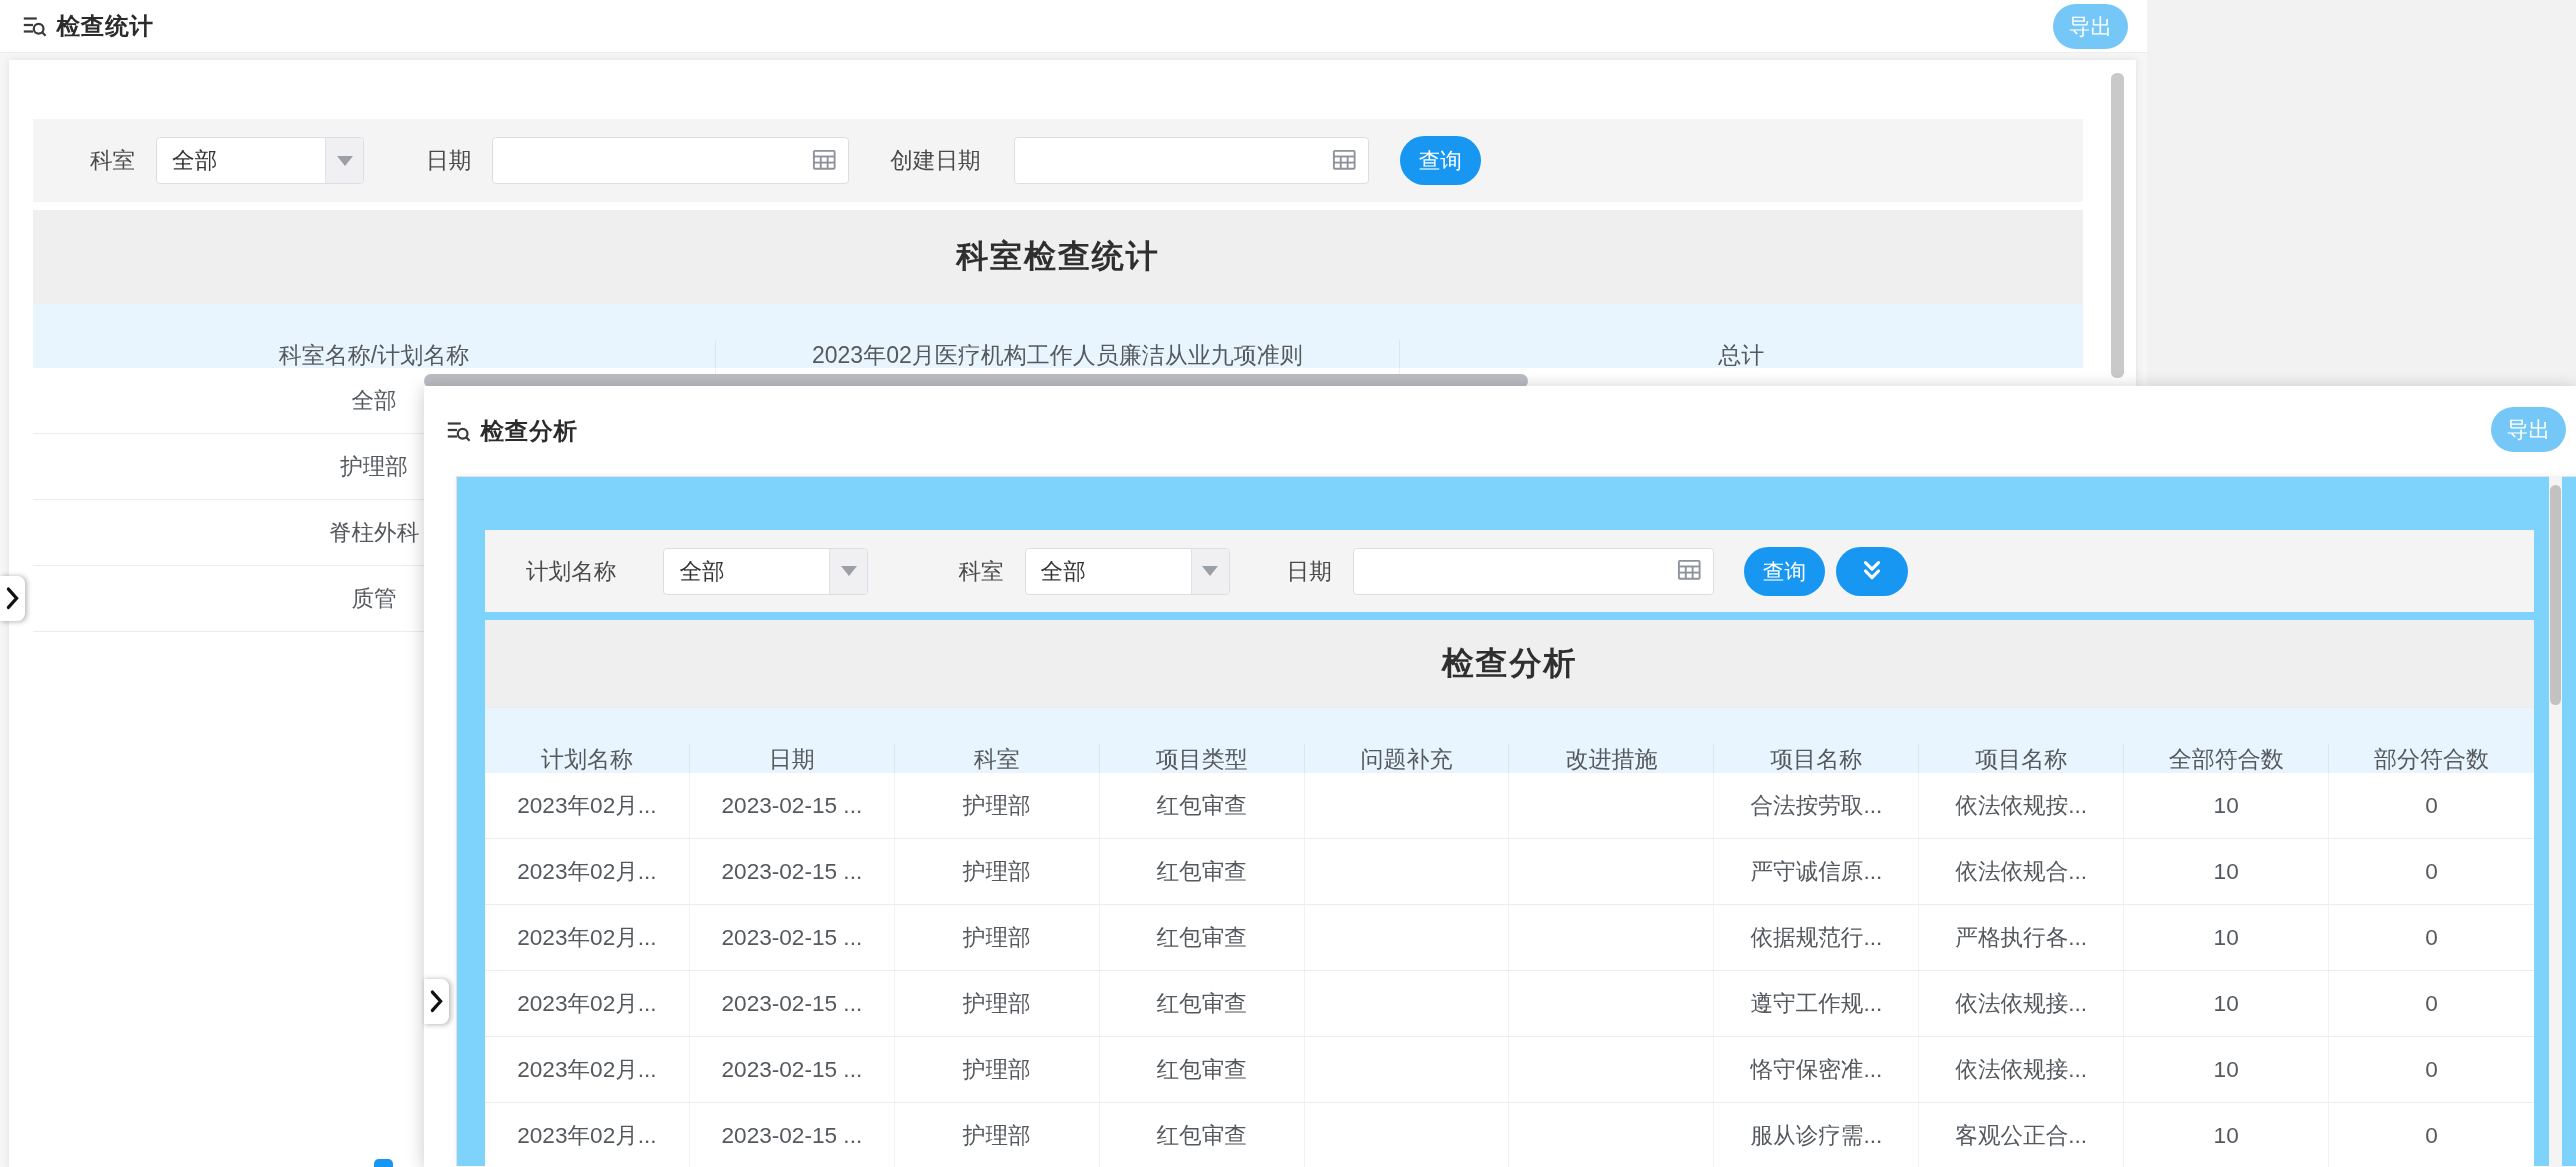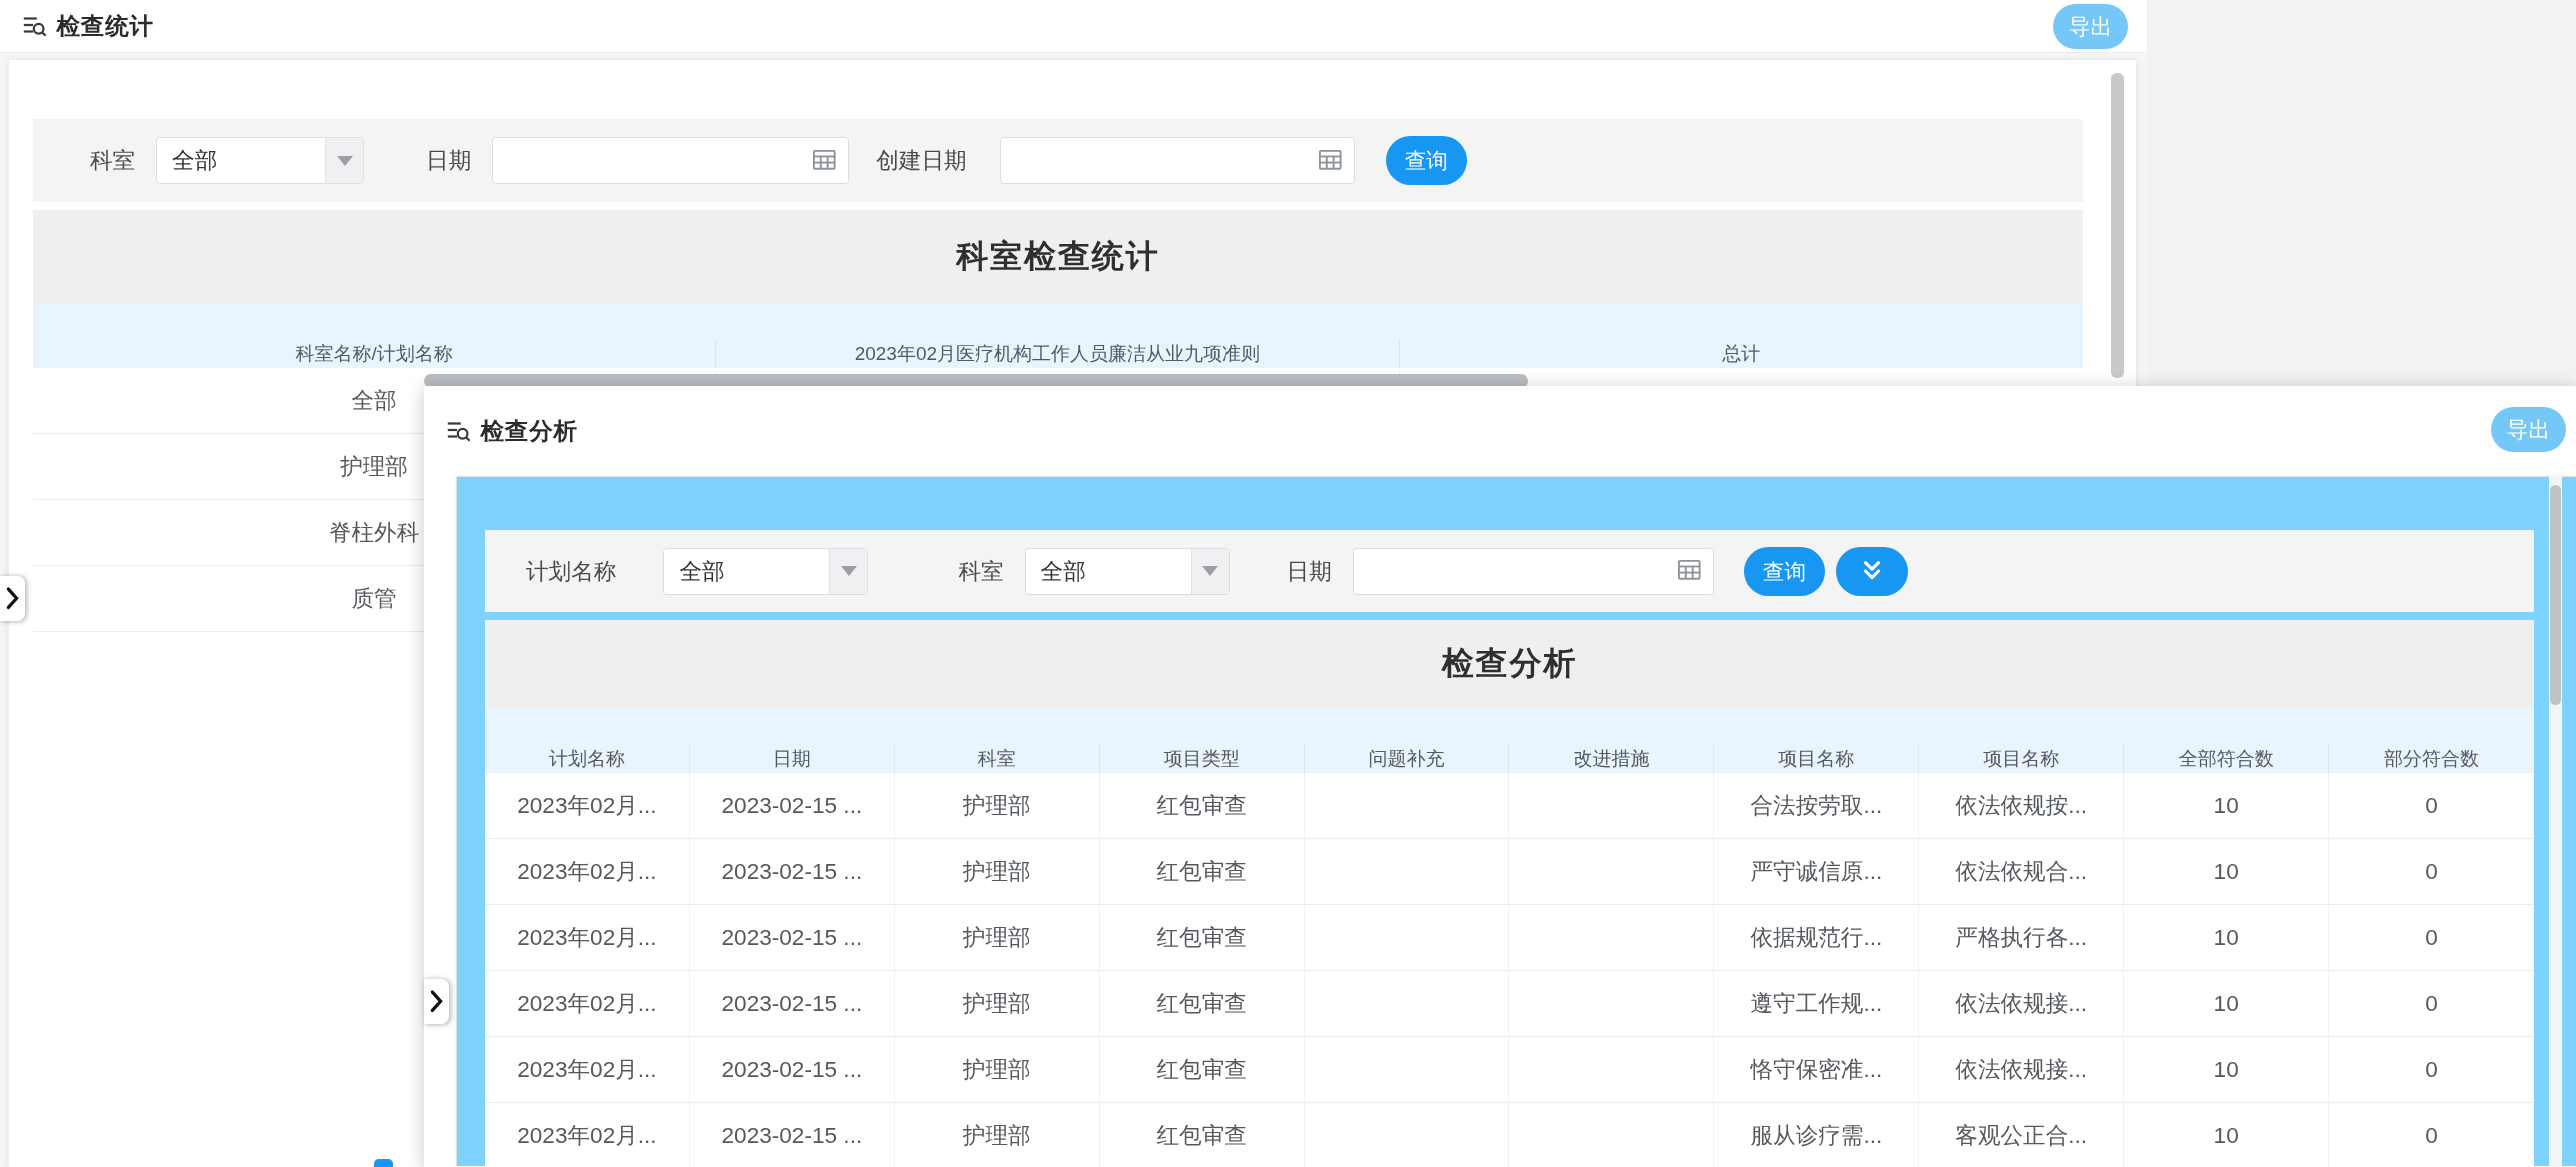--- a/index.html
+++ b/index.html
@@ -37,21 +37,21 @@
     display:flex; align-items:center; padding:0 11.3px;
   }
   .datebox input { flex:1; min-width:0; border:none; outline:none; font-size:22.6px; background:transparent; color:#333; }
   .section-title {
     position:absolute; background:#efefef; display:flex; align-items:center; justify-content:center;
     font-size:32px; font-weight:bold; color:#2f2f2f; letter-spacing:1.9px;
   }
   .thead { position:absolute; background:var(--header-blue); display:grid; }
   .thead .th {
     display:flex; align-items:center; justify-content:center;
-    font-size:19px; color:#54595e; border-right:0.9px solid #dae6ef;margin-top:36px;
+    font-size:23px; color:#54595e; border-right:0.9px solid #dae6ef;margin-top:36px;
   }
   .thead .th:last-child { border-right:none; }
   .trow { display:grid; height:66px; border-bottom:0.9px solid #ececec; background:#fff; }
   .trow .td {
     display:flex; align-items:center; justify-content:center;
     font-size:22.6px; color:#54595e; border-right:0.9px solid #f1f1f1; overflow:hidden; white-space:nowrap;
   }
   .trow .td:last-child { border-right:none; }
   .cols3 { grid-template-columns:repeat(3,1fr); }
   .cols10 { grid-template-columns:repeat(10,1fr); }
@@ -131,21 +131,21 @@
           <span>
             <svg width="24.5" height="22.6" viewBox="0 0 26 24" stroke="#8d939b" stroke-width="2" fill="none">
               <rect x="2" y="3" width="22" height="19" rx="1"></rect>
                 <line x1="2" y1="9" x2="24" y2="9"></line>
               <line x1="9.3" y1="9" x2="9.3" y2="22"></line>
                 <line x1="16.6" y1="9" x2="16.6" y2="22"></line>
                 <line x1="2" y1="15.5" x2="24" y2="15.5"></line>
             </svg>
           </span>
         </div>
-        <span class="f-label" style="margin-left:27px;text-align:right;">创建日期</span>
+        <span class="f-label" style="margin-left:41px;text-align:right;">创建日期</span>
         <div class="datebox" style="width:355px; margin-left:33px;">
           <input value="" style="">
           <span>
             <svg width="24.5" height="22.6" viewBox="0 0 26 24" stroke="#8d939b" stroke-width="2" fill="none">
               <rect x="2" y="3" width="22" height="19" rx="1"></rect>
                 <line x1="2" y1="9" x2="24" y2="9"></line>
               <line x1="9.3" y1="9" x2="9.3" y2="22"></line>
                 <line x1="16.6" y1="9" x2="16.6" y2="22"></line>
                 <line x1="2" y1="15.5" x2="24" y2="15.5"></line>
             </svg>

